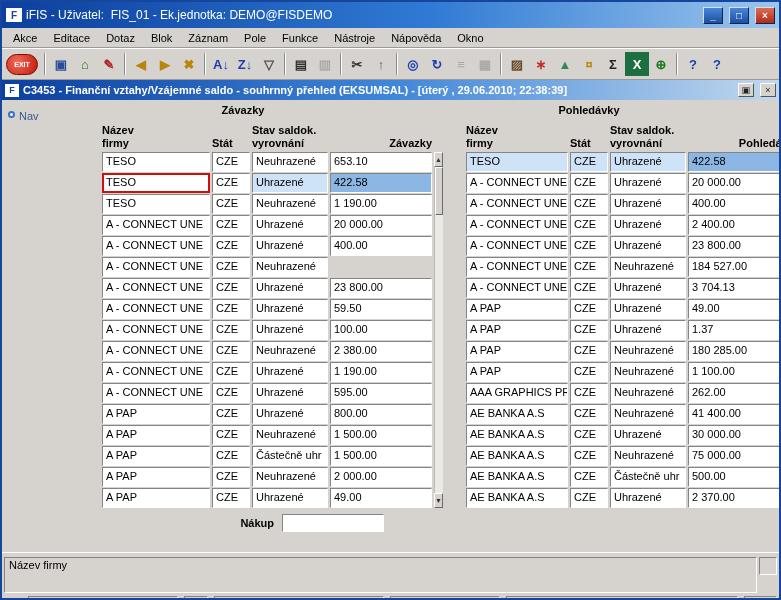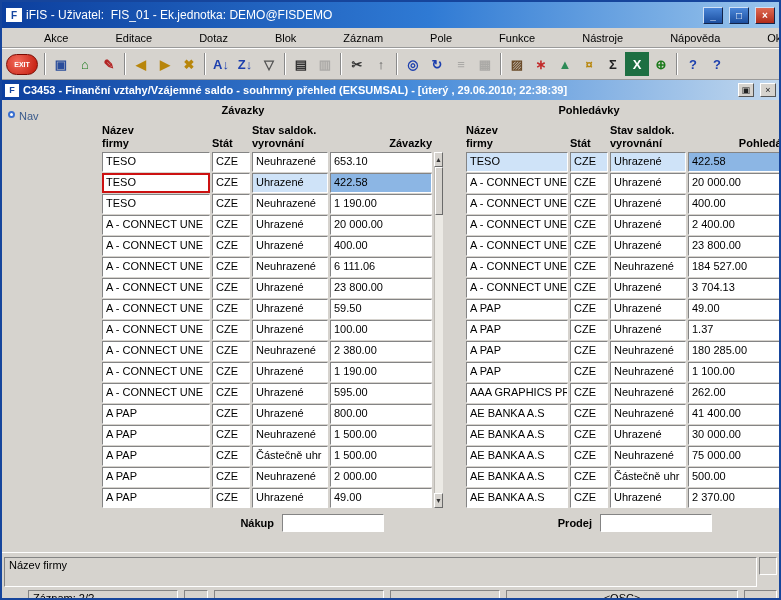--- a/index.html
+++ b/index.html
@@ -36,21 +36,21 @@
     color:#fff; font-size:10px; font-weight:bold;
     display:flex; align-items:center; justify-content:center;
   }
   .wbtn.close { background:linear-gradient(#e06a52,#b02c1a); }
   
   .menubar {
     height:20px; flex:0 0 20px;
     display:flex; align-items:center; gap:2px; padding:0 4px;
     border-bottom:1px solid #9a9a9a; background:#d6d3ce;
   }
-  .mitem { padding:2px 7px;margin-left:31px; }
+  .mitem { padding:2px 7px; }
   
   .toolbar {
     height:32px; flex:0 0 32px;
     display:flex; align-items:center; padding:0 4px;
     border-top:1px solid #fff; border-bottom:1px solid #9a9a9a;
     background:#d6d3ce;
   }
   .exit {
     width:32px; height:21px; border-radius:11px;
     background:radial-gradient(circle at 35% 35%, #f26a5a, #c01608);
@@ -130,21 +130,21 @@
   .ffield {
     width:102px; height:18px; background:#fff; padding:0 3px;
     border:1px solid; border-color:#848484 #fff #fff #848484;
     font:11px "Liberation Sans", sans-serif;
   }
   .p-right .ffield { width:112px; }
   
   .statusbar { height:46px; flex:0 0 46px; border-top:1px solid #fff; padding:4px 2px 2px; background:#d6d3ce; }
   .srow1 { display:flex; gap:2px; }
   .msg {
-    flex:1; height:30px; padding:1px 4px;
+    flex:1; height:36px; padding:1px 4px;
     border:1px solid; border-color:#848484 #fff #fff #848484;
     background:#d6d3ce; overflow:hidden; white-space:nowrap;
   }
   .mini { width:18px; height:18px; border:1px solid; border-color:#848484 #fff #fff #848484; background:#d6d3ce; }
   .srow2 { display:flex; gap:6px; margin-top:3px;padding-left:24px; }
   .seg {
     height:18px; padding:1px 4px; background:#d6d3ce;
     border:1px solid; border-color:#848484 #fff #fff #848484;
     overflow:hidden; white-space:nowrap;
   }
@@ -381,21 +381,20 @@
               <div class="cell c-name">A - CONNECT UNE</div>
               <div class="cell c-state">CZE</div>
               <div class="cell c-status">Uhrazené</div>
               <div class="cell c-amount">400.00</div>
             </div>
 
             <div class="trow">
               <div class="cell c-name">A - CONNECT UNE</div>
               <div class="cell c-state">CZE</div>
               <div class="cell c-status">Neuhrazené</div>
-              <div class="cell c-amount">6 111.06</div>
             </div>
 
             <div class="trow">
               <div class="cell c-name">A - CONNECT UNE</div>
               <div class="cell c-state">CZE</div>
               <div class="cell c-status">Uhrazené</div>
               <div class="cell c-amount">23 800.00</div>
             </div>
 
             <div class="trow">
@@ -622,24 +621,20 @@
               <div class="cell c-amount">2 370.00</div>
             </div>
           </div>
         <div class="vscroll">
           <div class="sbtn">▲</div>
           <div class="strack">
             <div class="sthumb"></div>
           </div>
           <div class="sbtn">▼</div>
         </div>
-      </div>
-      <div class="pfooter">
-        <span class="flabel">Prodej</span>
-        <input class="ffield" value="" style="">
       </div>
     </div>
 
   </div>
 
   <div class="statusbar">
     <div class="srow1">
       <div class="msg">Název firmy</div>
       <div class="mini"></div>
     </div>

